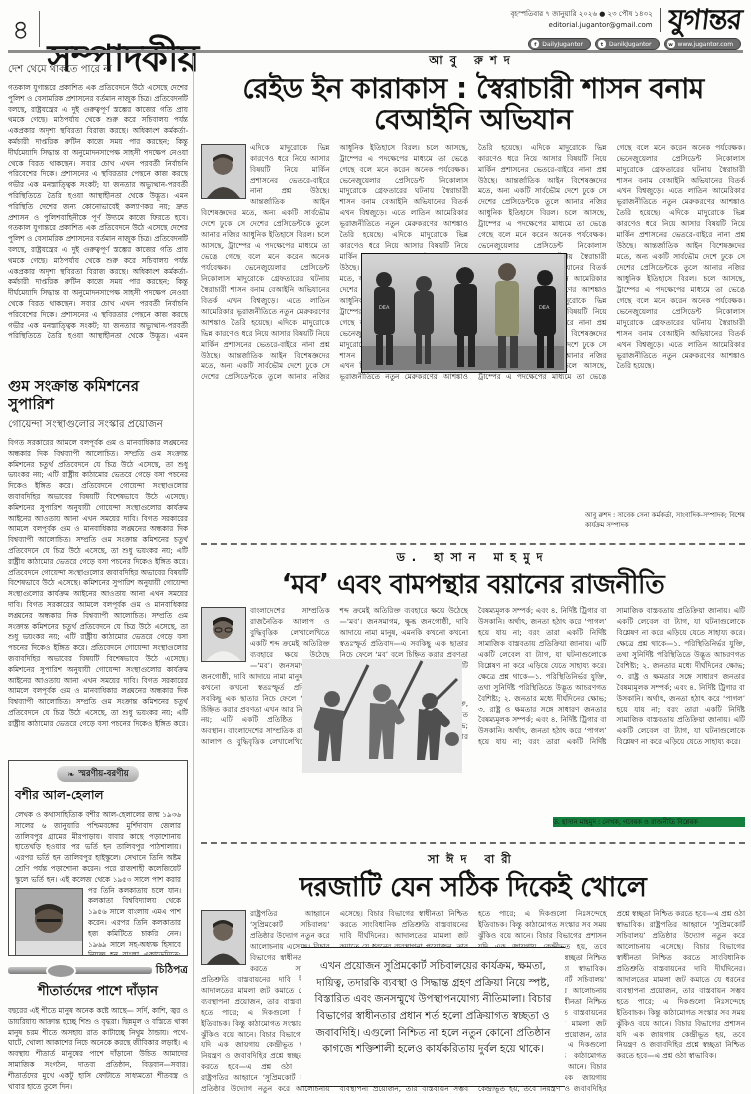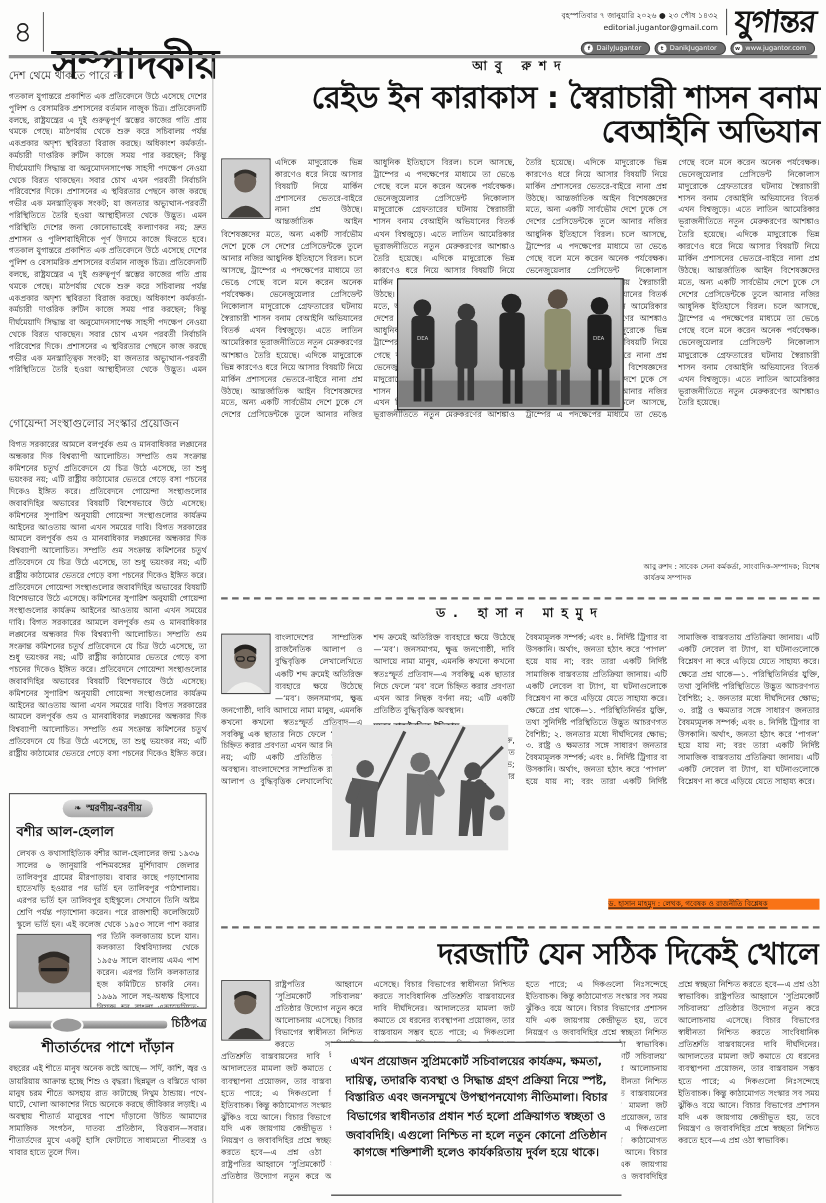--- a/index.html
+++ b/index.html
@@ -40,46 +40,46 @@
   .let-banner{display:flex;align-items:center;gap:4px;height:13px;margin-bottom:4px;}
   .let-bar{flex:1;height:7px;background:linear-gradient(#c6c6c6,#7d7d7d);border-radius:3px;position:relative;}
   .let-swoosh{position:absolute;left:38px;top:-4px;width:26px;height:12px;background:#9a9a9a;border-radius:50%;
         border:2px solid #fdfdfc;}
   .let-label{font-size:10.5px;font-weight:800;}
   .let-head{text-align:center;font-size:13px;font-weight:800;margin:1px 0 4px;}
   .vline{position:absolute;left:193px;top:56px;bottom:0;width:1px;background:#bfbfbf;}
   
   .main{position:absolute;left:201px;top:52px;width:544px;height:1042px;}
   .byline{text-align:center;font-size:11.5px;font-weight:700;letter-spacing:7px;color:#111;}
-  .art-head{text-align:right;font-weight:800;line-height:1.12;letter-spacing:-0.5px;}
+  .art-head{text-align:center;font-weight:800;line-height:1.12;letter-spacing:-0.5px;}
   .cols{column-count:4;column-gap:10px;margin-top:7px;font-size:7.3px;text-align:justify;
         line-height:1.5;color:#1b1b1b;overflow:hidden;}
   .headshot{float:left;width:43px;height:53px;border:1px solid #444;margin:1px 4px 2px 0;}
   .art-sub{font-weight:800;display:block;margin:3px 0 2px;font-size:7.6px;}
   .art1{position:relative;height:490px;}
   .art1 .art-head{font-size:28px;margin-top:2px;}
   .art1 .cols{height:418px;}
   .newsphoto{position:absolute;left:160px;top:201px;width:204px;height:118px;border:1px solid #111;
         background:#b5b5b5;z-index:3;}
   .a1-footer{position:absolute;left:384px;top:458px;width:160px;font-size:6.6px;line-height:1.55;
         background:#fdfdfc;z-index:3;text-align:justify;}
   .sep{position:absolute;left:0;right:0;border-top:2px dashed #6a6a6a;z-index:4;}
   .sep1{top:491px;} .sep2{top:790px;}
   .art2{position:absolute;left:0;right:0;top:497px;height:290px;}
   .art2 .art-head{font-size:26px;margin-top:2px;}
   .art2 .cols{height:228px;}
   .illustration{position:absolute;left:101px;top:110px;width:160px;height:114px;z-index:3;background:#e9e9e9;}
   .a2-footer{position:absolute;left:352px;top:268px;width:192px;font-size:6.6px;line-height:1.55;
-        background:#f97316;z-index:3;text-decoration:underline;}
+        background:#15803d;z-index:3;}
   .art3{position:absolute;left:0;right:0;top:799px;height:243px;overflow:hidden;}
   .art3 .art-head{font-size:27px;margin-top:2px;}
   .art3 .cols{height:186px;}
   .pullquote{position:absolute;left:100px;top:96px;width:264px;height:140px;z-index:3;background:#fdfdfc;
         border-top:1.5px solid #222;border-bottom:1.5px solid #222;padding:9px 6px;box-sizing:border-box;
-        font-size:10.3px;line-height:1.62;text-align:center;color:#111;font-weight:bold;}
+        font-size:10.3px;line-height:1.62;text-align:center;color:#111;}
 </style>
 </head>
 <body>
 
 <div class="page">
 
   <div class="hdr-left">
     <div class="pgnum">৪</div>
     <div class="pgbar"></div>
     <div class="sec-title">সম্পাদকীয়</div>
@@ -111,20 +111,21 @@
   <div class="hdr-rule"></div>
 
   <div class="leftcol">
 
     <div>
       <div class="ed-sub">দেশ থেমে থাকতে পারে না</div>
       <div class="small-body ed1-body">গতকাল যুগান্তরে প্রকাশিত এক প্রতিবেদনে উঠে এসেছে দেশের পুলিশ ও বেসামরিক প্রশাসনের বর্তমান নাজুক চিত্র। প্রতিবেদনটি বলছে, রাষ্ট্রযন্ত্রের এ দুই গুরুত্বপূর্ণ স্তম্ভের কাজের গতি প্রায় থমকে গেছে। মাঠপর্যায় থেকে শুরু করে সচিবালয় পর্যন্ত একপ্রকার অদৃশ্য স্থবিরতা বিরাজ করছে। অধিকাংশ কর্মকর্তা-কর্মচারী দাপ্তরিক রুটিন কাজে সময় পার করছেন; কিন্তু দীর্ঘমেয়াদি সিদ্ধান্ত বা অনুমোদনসাপেক্ষ সাহসী পদক্ষেপ নেওয়া থেকে বিরত থাকছেন। সবার চোখ এখন পরবর্তী নির্বাচনি পরিবেশের দিকে। প্রশাসনের এ স্থবিরতার পেছনে কাজ করছে গভীর এক মনস্তাত্ত্বিক সংকট; যা জনতার অভ্যুত্থান-পরবর্তী পরিস্থিতিতে তৈরি হওয়া আস্থাহীনতা থেকে উদ্ভূত। এমন পরিস্থিতি দেশের জন্য কোনোভাবেই কল্যাণকর নয়; দ্রুত প্রশাসন ও পুলিশবাহিনীকে পূর্ণ উদ্যমে কাজে ফিরতে হবে। গতকাল যুগান্তরে প্রকাশিত এক প্রতিবেদনে উঠে এসেছে দেশের পুলিশ ও বেসামরিক প্রশাসনের বর্তমান নাজুক চিত্র। প্রতিবেদনটি বলছে, রাষ্ট্রযন্ত্রের এ দুই গুরুত্বপূর্ণ স্তম্ভের কাজের গতি প্রায় থমকে গেছে। মাঠপর্যায় থেকে শুরু করে সচিবালয় পর্যন্ত একপ্রকার অদৃশ্য স্থবিরতা বিরাজ করছে। অধিকাংশ কর্মকর্তা-কর্মচারী দাপ্তরিক রুটিন কাজে সময় পার করছেন; কিন্তু দীর্ঘমেয়াদি সিদ্ধান্ত বা অনুমোদনসাপেক্ষ সাহসী পদক্ষেপ নেওয়া থেকে বিরত থাকছেন। সবার চোখ এখন পরবর্তী নির্বাচনি পরিবেশের দিকে। প্রশাসনের এ স্থবিরতার পেছনে কাজ করছে গভীর এক মনস্তাত্ত্বিক সংকট; যা জনতার অভ্যুত্থান-পরবর্তী পরিস্থিতিতে তৈরি হওয়া আস্থাহীনতা থেকে উদ্ভূত। এমন পরিস্থিতি দেশের জন্য কোনোভাবেই কল্যাণকর নয়; দ্রুত প্রশাসন ও পুলিশবাহিনীকে পূর্ণ উদ্যমে কাজে ফিরতে হবে। গতকাল যুগান্তরে প্রকাশিত এক প্রতিবেদনে উঠে এসেছে দেশের পুলিশ ও বেসামরিক প্রশাসনের বর্তমান নাজুক চিত্র। প্রতিবেদনটি বলছে, রাষ্ট্রযন্ত্রের এ দুই গুরুত্বপূর্ণ স্তম্ভের কাজের গতি প্রায় থমকে গেছে। মাঠপর্যায় থেকে শুরু করে সচিবালয় পর্যন্ত একপ্রকার অদৃশ্য স্থবিরতা বিরাজ করছে। অধিকাংশ কর্মকর্তা-কর্মচারী দাপ্তরিক রুটিন কাজে সময় পার করছেন; কিন্তু দীর্ঘমেয়াদি সিদ্ধান্ত বা অনুমোদনসাপেক্ষ সাহসী পদক্ষেপ নেওয়া থেকে বিরত থাকছেন। সবার চোখ এখন পরবর্তী নির্বাচনি পরিবেশের দিকে। প্রশাসনের এ স্থবিরতার পেছনে কাজ করছে গভীর এক মনস্তাত্ত্বিক সংকট; যা জনতার অভ্যুত্থান-পরবর্তী পরিস্থিতিতে তৈরি হওয়া আস্থাহীনতা থেকে উদ্ভূত। এমন পরিস্থিতি দেশের জন্য কোনোভাবেই কল্যাণকর নয়; দ্রুত প্রশাসন ও পুলিশবাহিনীকে পূর্ণ উদ্যমে কাজে ফিরতে হবে।</div>
     </div>
 
     <div class="ed2">
+      <div class="ed-head">গুম সংক্রান্ত কমিশনের সুপারিশ</div>
       <div class="ed-sub">গোয়েন্দা সংস্থাগুলোর সংস্কার প্রয়োজন</div>
       <div class="small-body ed2-body">বিগত সরকারের আমলে বলপূর্বক গুম ও মানবাধিকার লঙ্ঘনের অন্ধকার দিক বিশ্বব্যাপী আলোচিত। সম্প্রতি গুম সংক্রান্ত কমিশনের চতুর্থ প্রতিবেদনে যে চিত্র উঠে এসেছে, তা শুধু ভয়ংকর নয়; এটি রাষ্ট্রীয় কাঠামোর ভেতরে গেড়ে বসা পচনের দিকেও ইঙ্গিত করে। প্রতিবেদনে গোয়েন্দা সংস্থাগুলোর জবাবদিহির অভাবের বিষয়টি বিশেষভাবে উঠে এসেছে। কমিশনের সুপারিশ অনুযায়ী গোয়েন্দা সংস্থাগুলোর কার্যক্রম আইনের আওতায় আনা এখন সময়ের দাবি। বিগত সরকারের আমলে বলপূর্বক গুম ও মানবাধিকার লঙ্ঘনের অন্ধকার দিক বিশ্বব্যাপী আলোচিত। সম্প্রতি গুম সংক্রান্ত কমিশনের চতুর্থ প্রতিবেদনে যে চিত্র উঠে এসেছে, তা শুধু ভয়ংকর নয়; এটি রাষ্ট্রীয় কাঠামোর ভেতরে গেড়ে বসা পচনের দিকেও ইঙ্গিত করে। প্রতিবেদনে গোয়েন্দা সংস্থাগুলোর জবাবদিহির অভাবের বিষয়টি বিশেষভাবে উঠে এসেছে। কমিশনের সুপারিশ অনুযায়ী গোয়েন্দা সংস্থাগুলোর কার্যক্রম আইনের আওতায় আনা এখন সময়ের দাবি। বিগত সরকারের আমলে বলপূর্বক গুম ও মানবাধিকার লঙ্ঘনের অন্ধকার দিক বিশ্বব্যাপী আলোচিত। সম্প্রতি গুম সংক্রান্ত কমিশনের চতুর্থ প্রতিবেদনে যে চিত্র উঠে এসেছে, তা শুধু ভয়ংকর নয়; এটি রাষ্ট্রীয় কাঠামোর ভেতরে গেড়ে বসা পচনের দিকেও ইঙ্গিত করে। প্রতিবেদনে গোয়েন্দা সংস্থাগুলোর জবাবদিহির অভাবের বিষয়টি বিশেষভাবে উঠে এসেছে। কমিশনের সুপারিশ অনুযায়ী গোয়েন্দা সংস্থাগুলোর কার্যক্রম আইনের আওতায় আনা এখন সময়ের দাবি। বিগত সরকারের আমলে বলপূর্বক গুম ও মানবাধিকার লঙ্ঘনের অন্ধকার দিক বিশ্বব্যাপী আলোচিত। সম্প্রতি গুম সংক্রান্ত কমিশনের চতুর্থ প্রতিবেদনে যে চিত্র উঠে এসেছে, তা শুধু ভয়ংকর নয়; এটি রাষ্ট্রীয় কাঠামোর ভেতরে গেড়ে বসা পচনের দিকেও ইঙ্গিত করে। প্রতিবেদনে গোয়েন্দা সংস্থাগুলোর জবাবদিহির অভাবের বিষয়টি বিশেষভাবে উঠে এসেছে। কমিশনের সুপারিশ অনুযায়ী গোয়েন্দা সংস্থাগুলোর কার্যক্রম আইনের আওতায় আনা এখন সময়ের দাবি।</div>
     </div>
 
     <div class="mem-box">
       <div class="mem-banner">
         <div class="mem-banner-inner">
           <span>❧</span>
           <span>স্মরণীয়-বরণীয়</span>
         </div>
@@ -222,20 +223,21 @@
           <text x="177" y="55" font-size="5" fill="#cfcfcf">DEA</text>
         </svg>
       </div>
       <div class="a1-footer">আবু রুশদ : সাবেক সেনা কর্মকর্তা, সাংবাদিক-সম্পাদক; বিশেষ কার্যক্রম সম্পাদক</div>
     </div>
 
     <div class="sep sep1"></div>
 
     <div class="art2">
       <div class="byline">ড. হাসান মাহমুদ</div>
+      <div class="art-head">‘মব’ এবং বামপন্থার বয়ানের রাজনীতি</div>
       <div class="cols">
         <span class="headshot">
           <svg width="43" height="53" viewBox="0 0 43 53" xmlns="http://www.w3.org/2000/svg">
             <rect width="43" height="53" fill="#d8d8d8"></rect>
             <circle cx="21" cy="21" r="10" fill="#70655a"></circle>
             <path d="M11 18 q10 -10 20 0 l0 -5 q-10 -8 -20 0 z" fill="#23211e"></path>
             <rect x="13" y="20" width="7" height="4" rx="2" fill="none" stroke="#1a1a1a"></rect>
             <rect x="23" y="20" width="7" height="4" rx="2" fill="none" stroke="#1a1a1a"></rect>
             <path d="M4 53 q17 -20 35 0 z" fill="#f0f0ee"></path>
           </svg>
@@ -269,20 +271,21 @@
           </g>
           <circle cx="150" cy="80" r="7" fill="#606060"></circle>
         </svg>
       </div>
       <div class="a2-footer">ড. হাসান মাহমুদ : লেখক, গবেষক ও রাজনীতি বিশ্লেষক</div>
     </div>
 
     <div class="sep sep2"></div>
 
     <div class="art3">
+      <div class="byline">সাঈদ বারী</div>
       <div class="art-head">দরজাটি যেন সঠিক দিকেই খোলে</div>
       <div class="cols">
         <span class="headshot">
           <svg width="43" height="53" viewBox="0 0 43 53" xmlns="http://www.w3.org/2000/svg">
             <rect width="43" height="53" fill="#d2d2d2"></rect>
             <circle cx="21" cy="20" r="10" fill="#6d6257"></circle>
             <path d="M11 17 q10 -9 20 0 l0 -4 q-10 -8 -20 0 z" fill="#2b2926"></path>
             <path d="M5 53 q16 -21 33 0 z" fill="#3c3a37"></path>
           </svg>
         </span>

